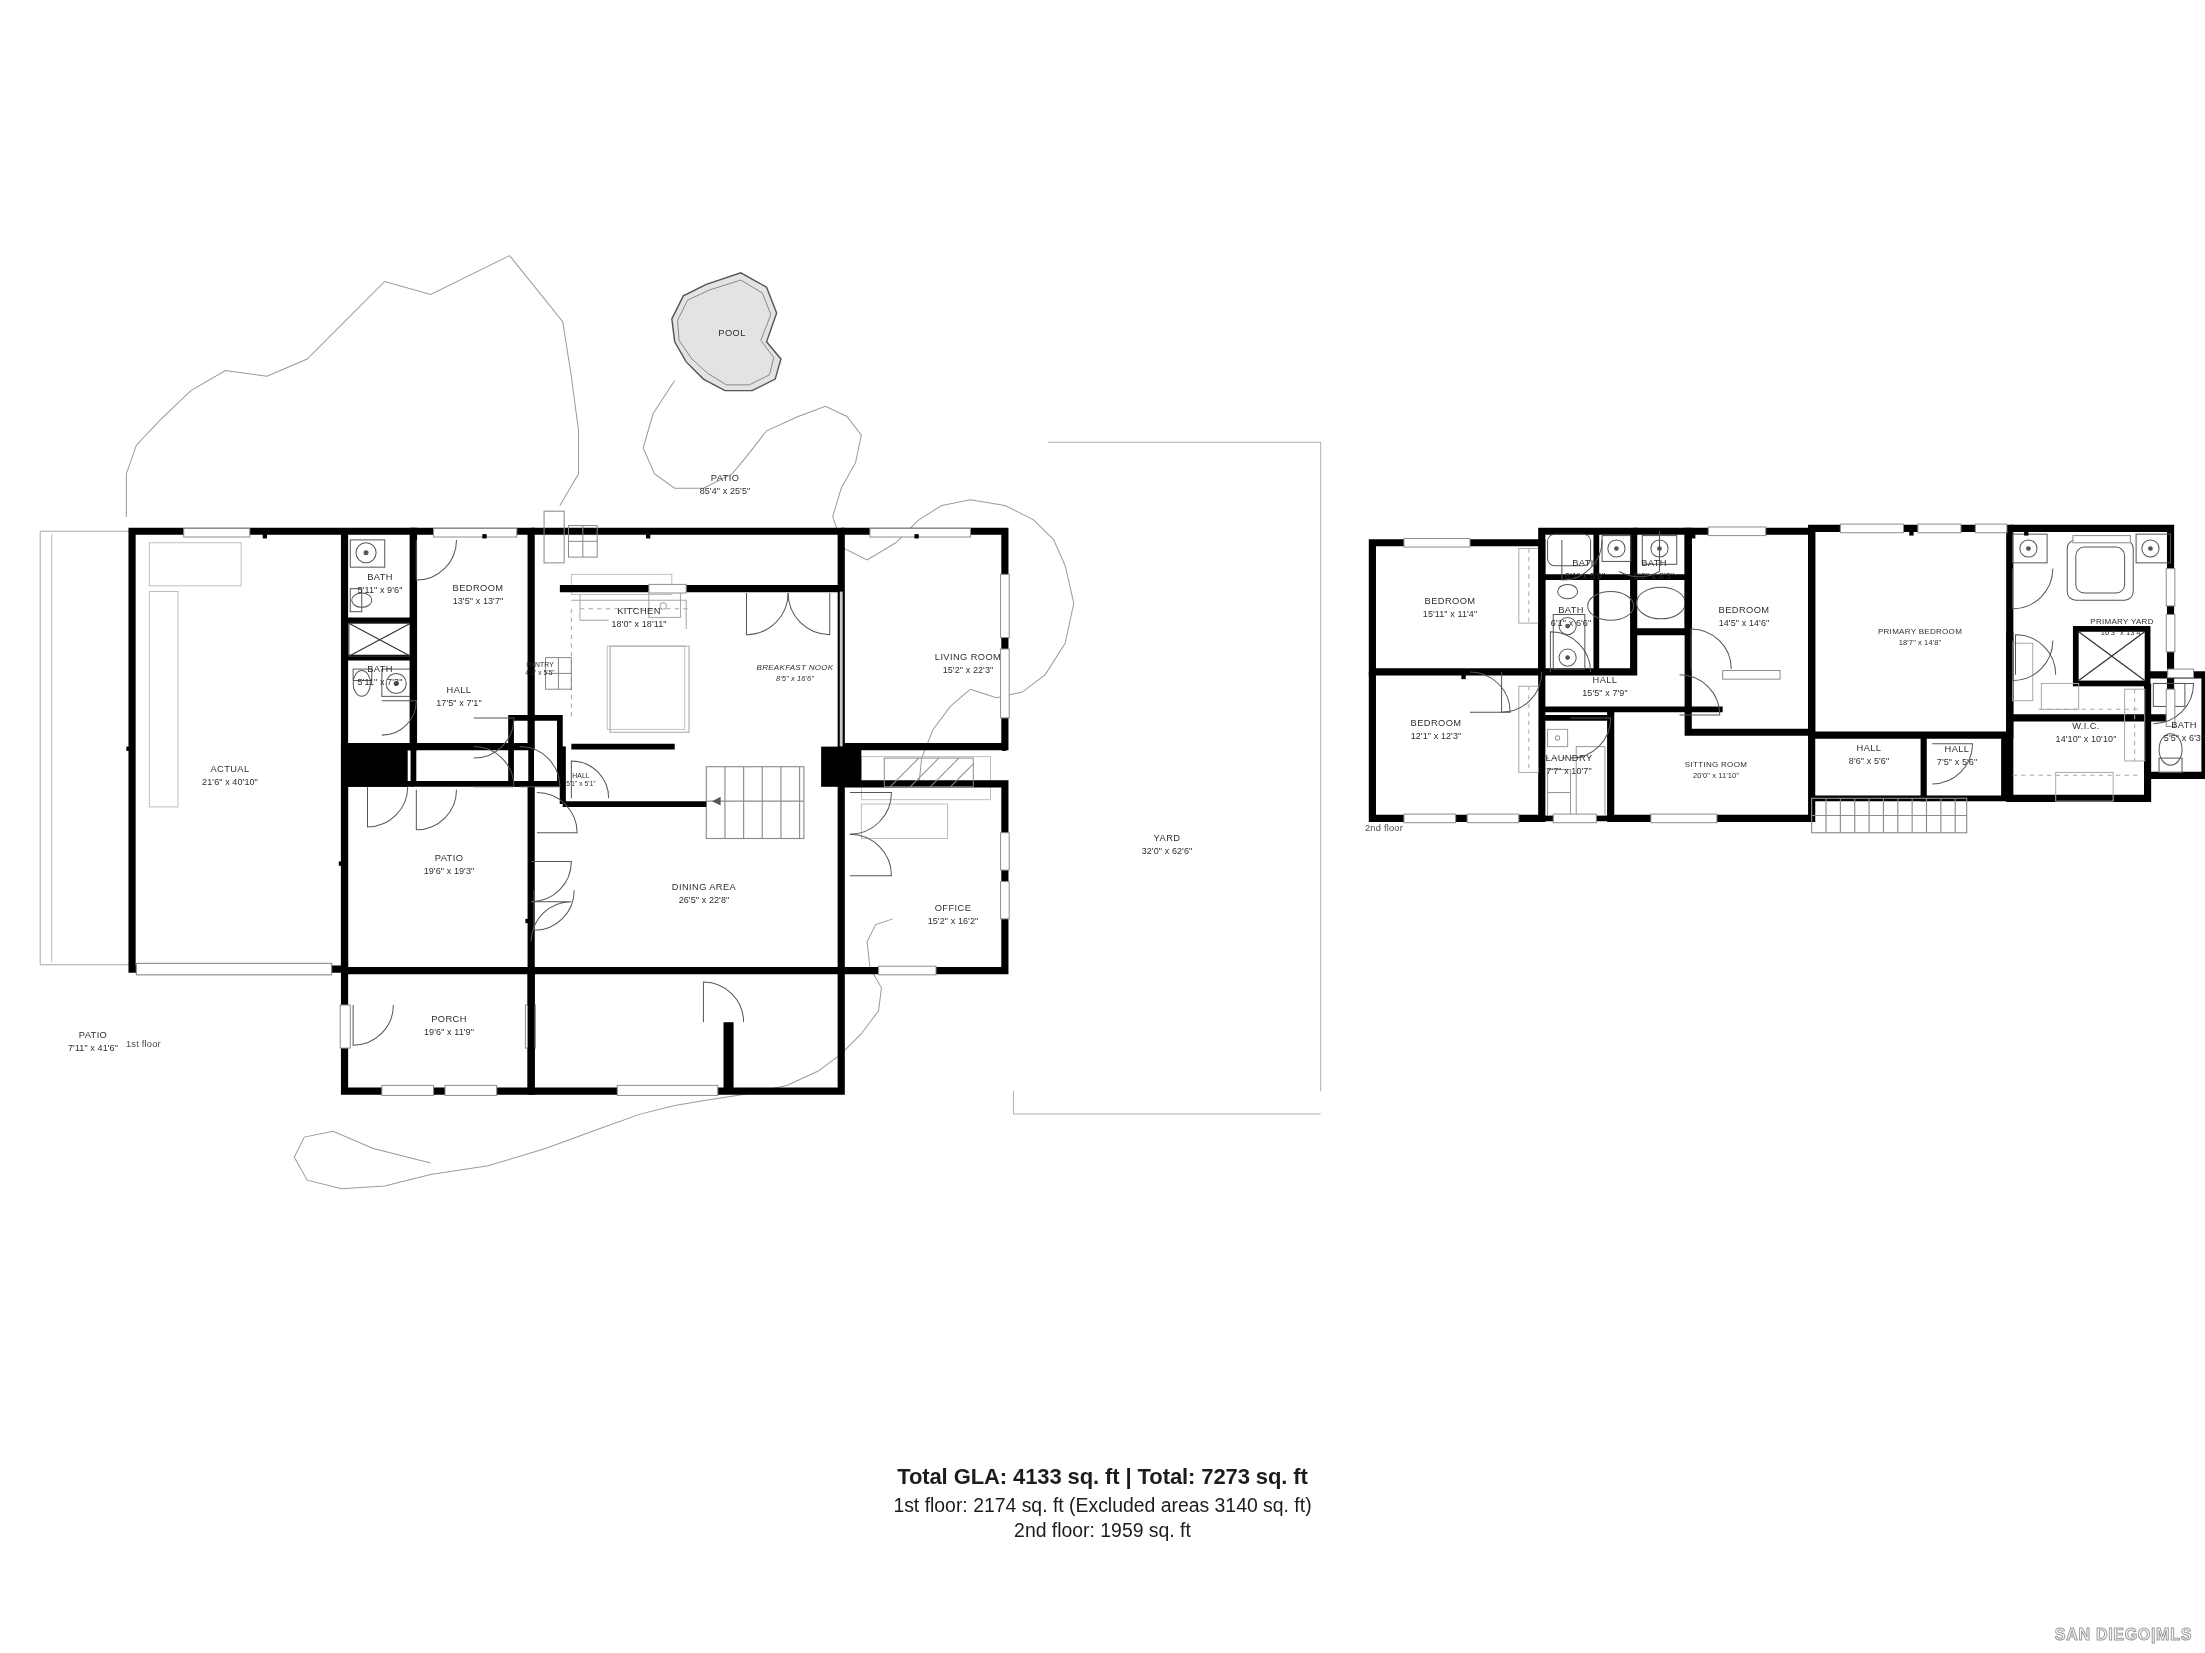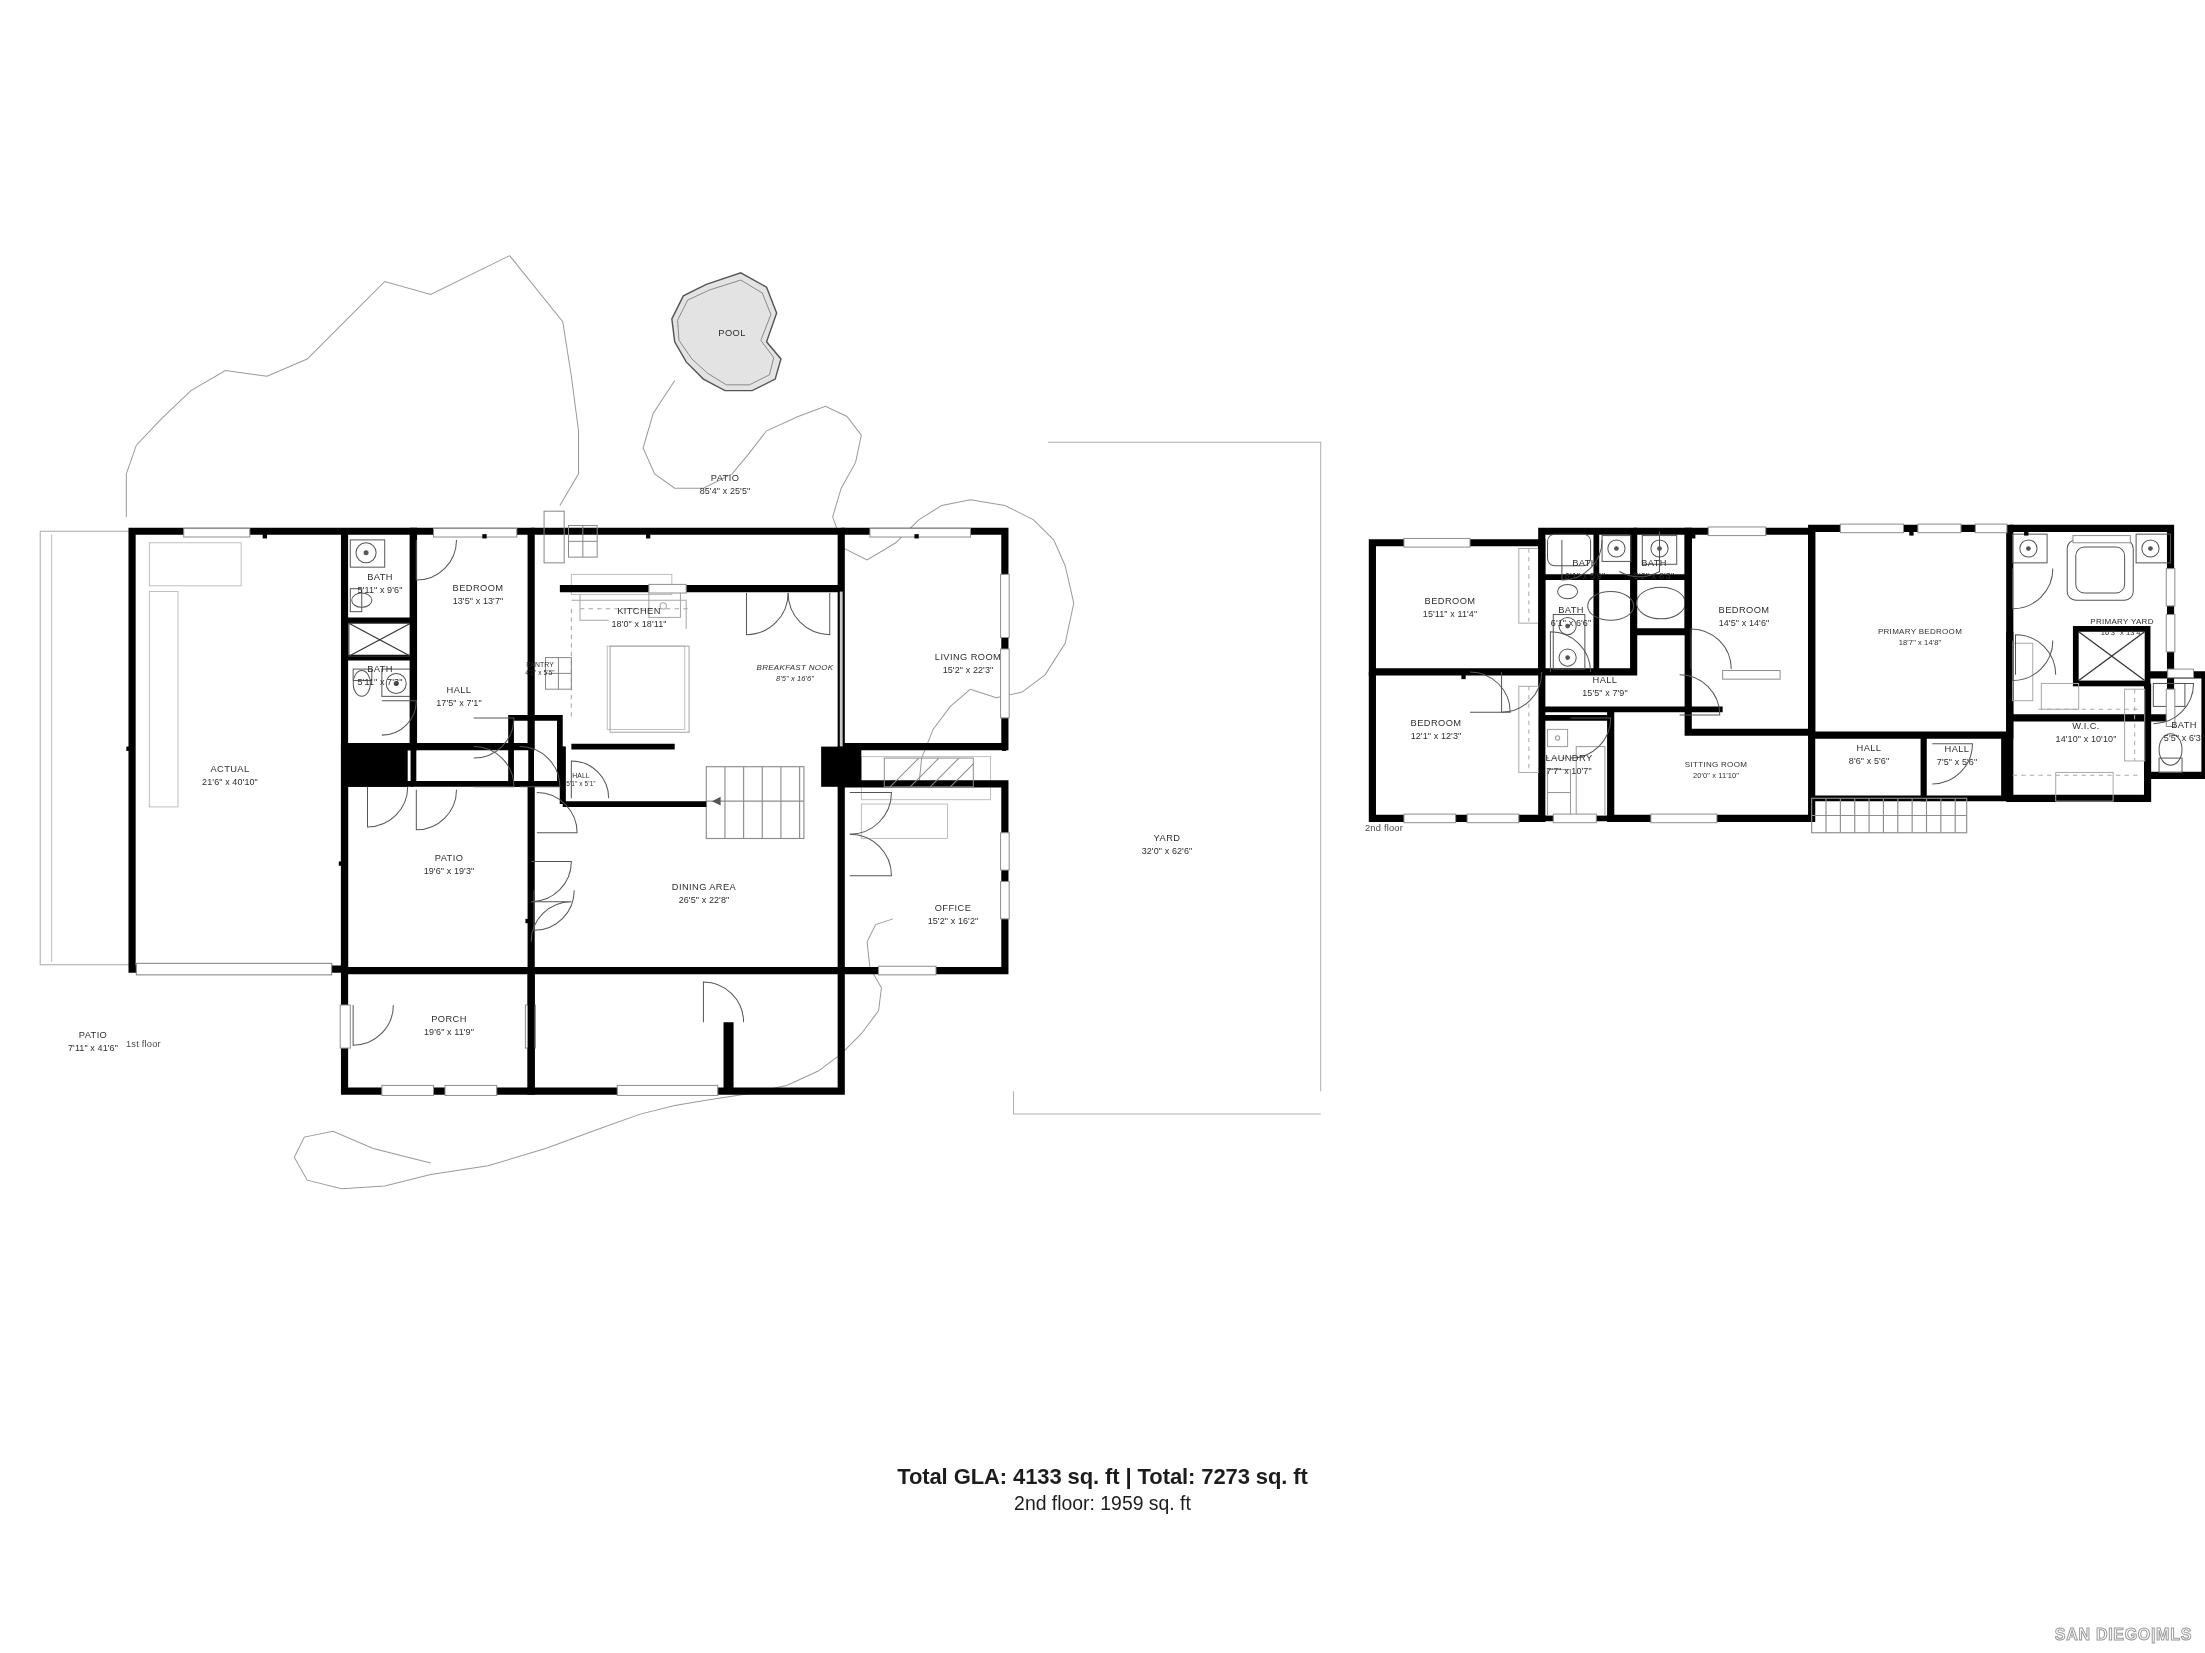--- a/index.html
+++ b/index.html
@@ -553,17 +553,18 @@
       <span class="nm">BATH</span>
       <span class="dim">5'5" x 6'3"</span>
     </div>
   </div>
 
 <div class="floorcap" style="left:126px;top:1039px;">1st floor</div>
 <div class="floorcap" style="left:1365px;top:823px;">2nd floor</div>
 
 <div class="footer">
   <div class="l1">Total GLA: 4133 sq. ft | Total: 7273 sq. ft</div>
+  <div class="l2">1st floor: 2174 sq. ft (Excluded areas 3140 sq. ft)</div>
   <div class="l3">2nd floor: 1959 sq. ft</div>
 </div>
 
 <div class="mlslogo">SAN DIEGO|MLS</div>
 
 
 </body></html>

